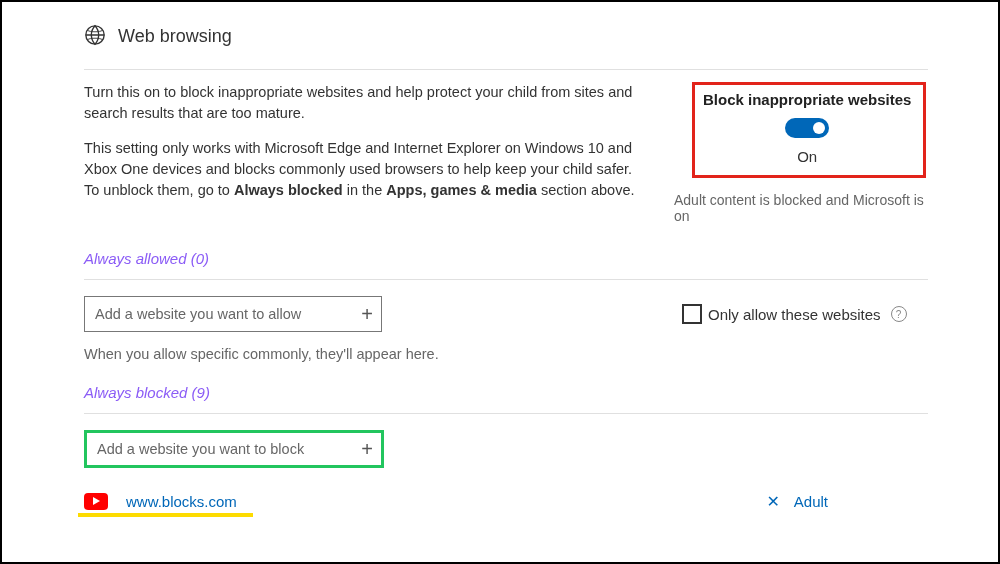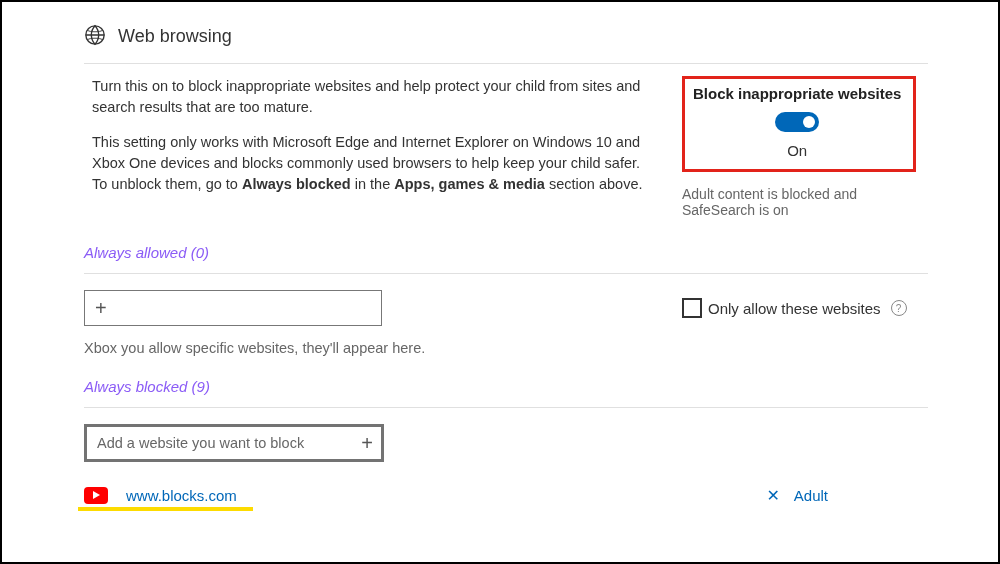--- a/index.html
+++ b/index.html
@@ -14,57 +14,57 @@
       background: #fff;
       width: 1000px;
       height: 564px;
       border: 2px solid #000;
       padding: 22px 70px 20px 82px;
     }
     .header {
       display: flex;
       align-items: center;
       gap: 12px;
-      margin-bottom: 14px;
+      margin-bottom: 20px;
     }
     .header-title {
       font-size: 18px;
       font-weight: 400;
       color: #333;
     }
     .divider {
       border: none;
       border-top: 1px solid #e0e0e0;
       margin: 0;
     }
     .main-row {
       display: flex;
       gap: 30px;
       padding-top: 12px;
     }
     .left-col {
       flex: 0 0 560px;
-      margin-left: 8px;
     }
     .right-col {
       flex: 1;
     }
     .desc-p {
       font-size: 14.5px;
       line-height: 1.45;
       color: #333;
       margin-bottom: 14px;
     }
     .desc-p b {
       font-weight: 600;
     }
     .red-box {
       border: 3px solid #e2231a;
       padding: 6px 12px 10px 8px;
       display: inline-block;
+      margin-left: 18px;
     }
     .block-title {
       font-size: 15px;
       font-weight: 600;
       color: #222;
       margin-bottom: 10px;
     }
     .toggle-row {
       display: flex;
       align-items: center;
@@ -115,21 +115,21 @@
     .add-input {
       width: 298px;
       height: 36px;
       border: 1px solid #777;
       display: flex;
       align-items: center;
       padding: 0 8px 0 10px;
       justify-content: space-between;
     }
     .add-input.red {
-      border: 3px solid #737373;
+      border: 3px solid #22c55e;
       width: 300px;
       height: 38px;
     }
     .add-input input {
       border: none;
       outline: none;
       font-size: 14.5px;
       color: #666;
       width: 240px;
       font-family: inherit;
@@ -256,39 +256,40 @@
     </p>
   </div>
   <div class="right-col">
     <div class="red-box">
       <div class="block-title">Block inappropriate websites</div>
       <div class="toggle-row">
         <div class="toggle"></div>
         <span class="toggle-label">On</span>
       </div>
     </div>
-    <div class="status-text">Adult content is blocked and SafeSearch is on</div>
+    <div class="status-text">Adult content is blocked and Microsoft is on</div>
   </div>
 </div>
 
 <div class="section-link">Always allowed (0)</div>
 <hr class="divider">
 
 <div class="input-row" style="margin-top:16px;">
   <div class="add-input">
+    <input type="text" placeholder="Add a website you want to allow" style="">
     <span class="plus-icon">+</span>
   </div>
   <div class="checkbox-row">
     <div class="checkbox"></div>
     <span class="checkbox-label">Only allow these websites</span>
     <span class="help-icon">?</span>
   </div>
 </div>
 
-<div class="hint-text">Xbox you allow specific websites, they'll appear here.</div>
+<div class="hint-text">When you allow specific commonly, they'll appear here.</div>
 
 <div class="section-link blocked">Always blocked (9)</div>
 <hr class="divider">
 
 <div style="margin-top:16px;">
   <div class="add-input red">
     <input type="text" placeholder="Add a website you want to block" style="">
     <span class="plus-icon">+</span>
   </div>
 </div>

